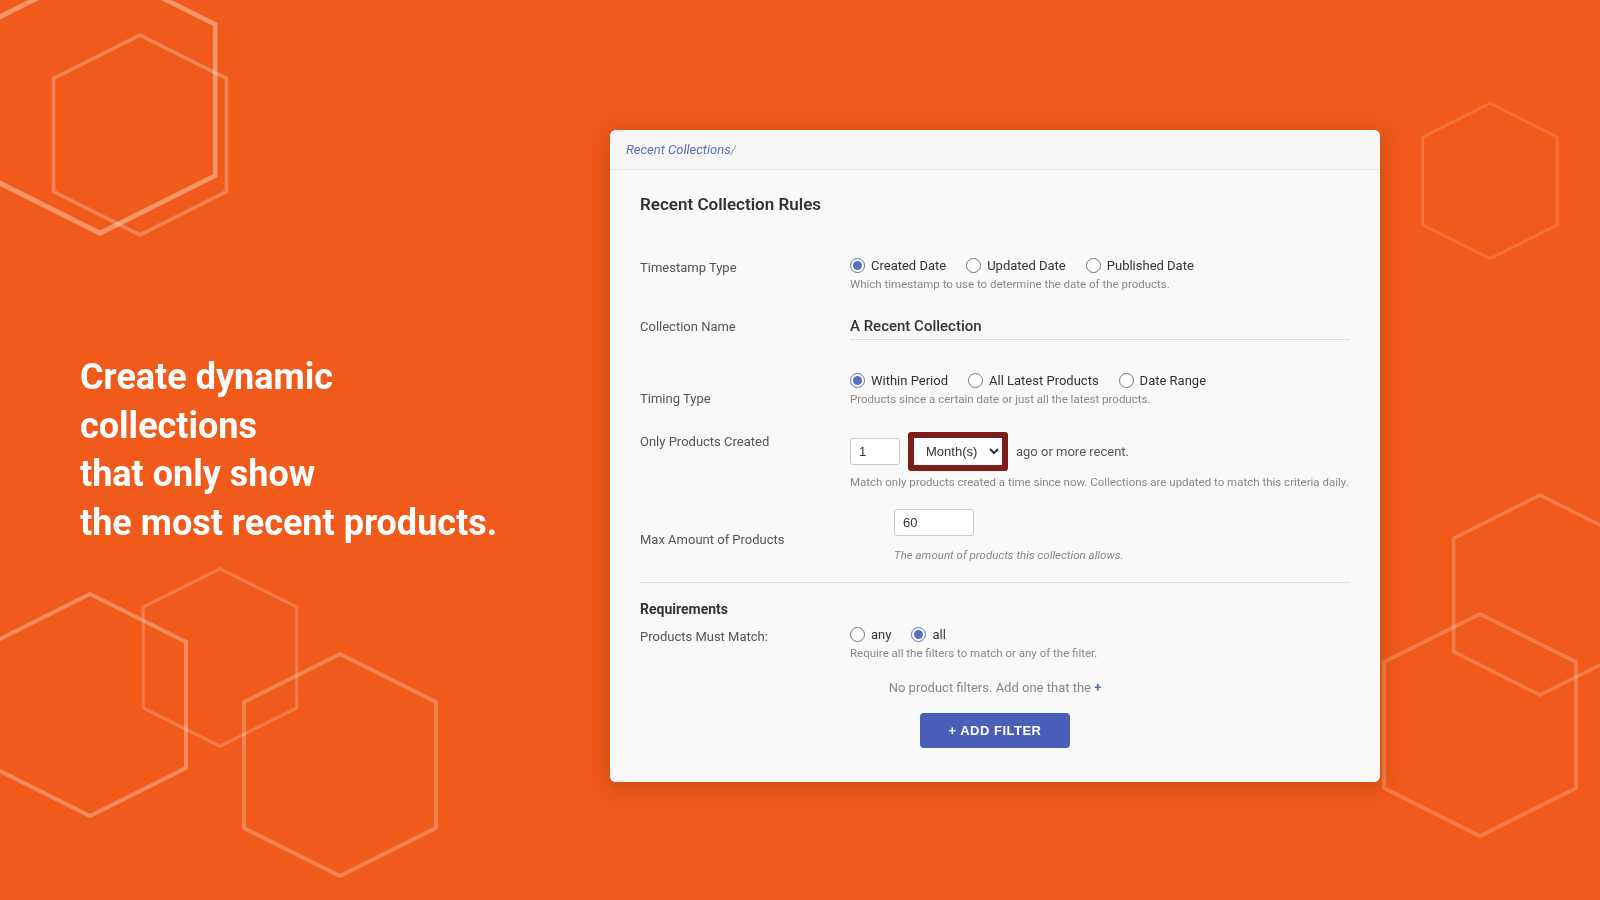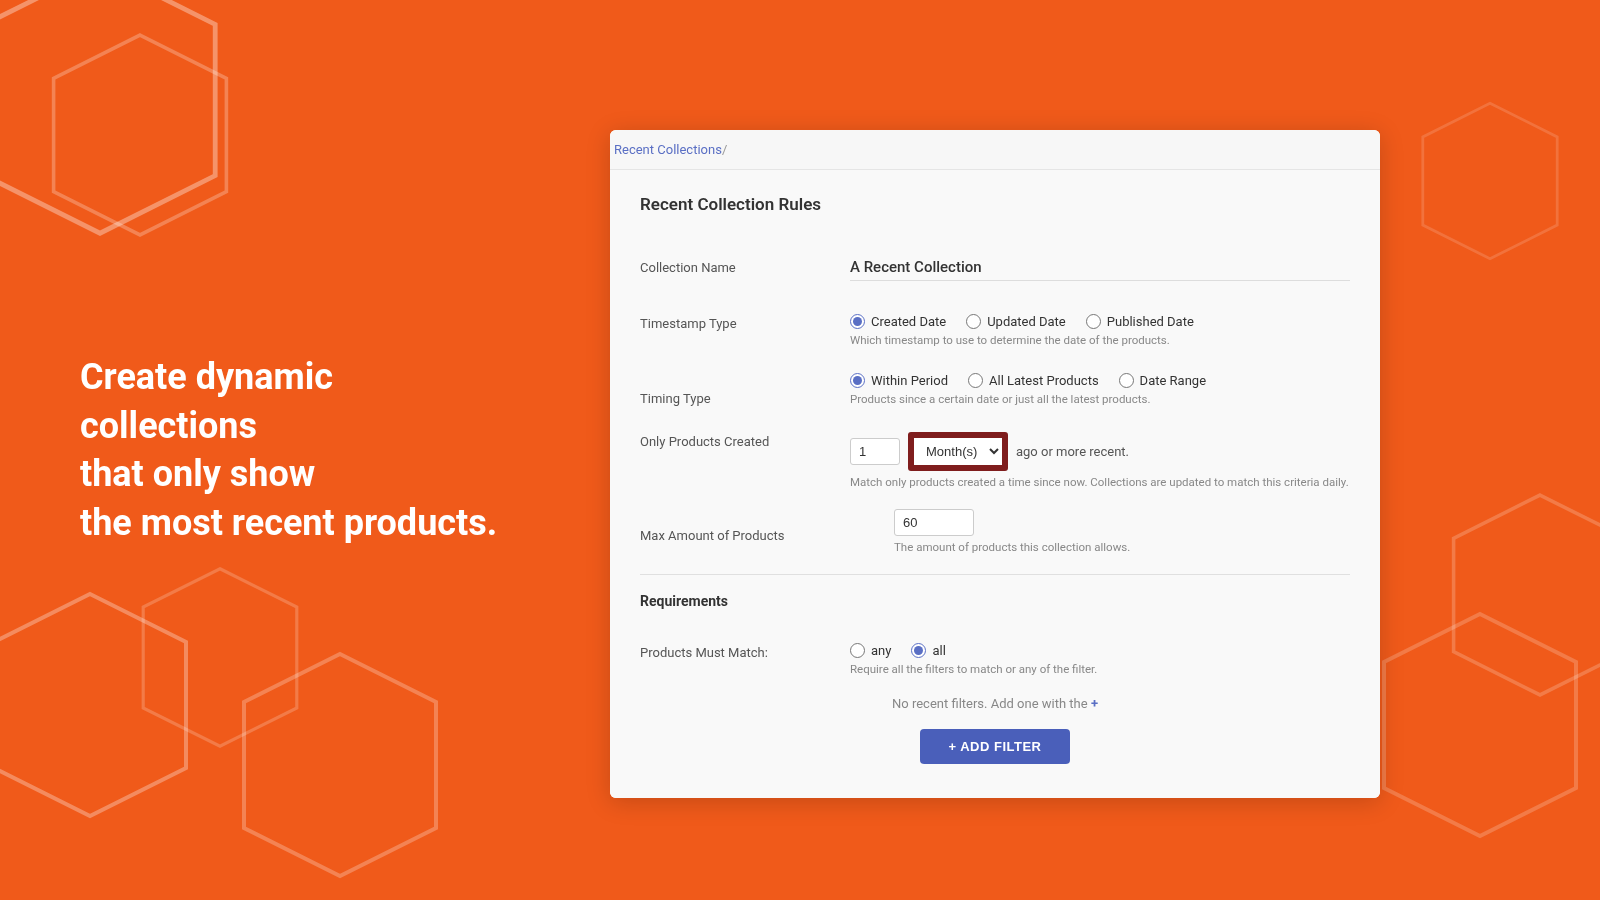--- a/index.html
+++ b/index.html
@@ -50,25 +50,26 @@
       width: 770px;
       background: white;
       border-radius: 6px;
       overflow: hidden;
       box-shadow: 0 4px 24px rgba(0,0,0,0.18);
     }
 
     
     .breadcrumb-bar {
       background: #f7f7f7;
-      padding: 12px 4px;
+      padding: 12px 16px;
       border-bottom: 1px solid #e5e5e5;
       display: flex;
       align-items: center;
       gap: 0;
+      font-style: italic;
     }
     .breadcrumb-link {
       color: #5a6fc4;
       font-size: 13px;
       text-decoration: none;
       cursor: pointer;
     }
     .breadcrumb-sep {
       color: #999;
       font-size: 13px;
@@ -187,21 +188,21 @@
       border: none;
       border-top: 1px solid #e0e0e0;
       margin: 6px 0 18px 0;
     }
 
     
     .requirements-title {
       font-size: 14px;
       font-weight: 700;
       color: #333;
-      margin-bottom: 28px;
+      margin-bottom: 4px;
     }
 
     
     .no-filters-text {
       text-align: center;
       font-size: 13px;
       color: #888;
       margin: 14px 0 18px 0;
     }
     .no-filters-text .plus {
@@ -283,47 +284,47 @@
 
   <div class="breadcrumb-bar">
     <a class="breadcrumb-link">Recent Collections</a>
     <span class="breadcrumb-sep">/</span>
   </div>
 
   <div class="form-area">
 
     <div class="form-title">Recent Collection Rules</div>
 
-    <div class="form-row">
-      <div class="form-label">Collection Name</div>
-      <div class="form-control">
-        <div class="collection-name-value">A Recent Collection</div>
-      </div>
-    </div>
-
     <div class="form-row" style="flex-direction:column; align-items:flex-start;">
       <div style="display:flex; width:100%; align-items:flex-start;">
         <div class="form-label">Timestamp Type</div>
         <div class="form-control">
           <div class="radio-group">
             <label class="radio-item">
               <input type="radio" name="timestamp" checked="" style="">
               <span>Created Date</span>
             </label>
             <label class="radio-item">
               <input type="radio" name="timestamp" style="">
               <span>Updated Date</span>
             </label>
             <label class="radio-item">
               <input type="radio" name="timestamp" style="">
               <span>Published Date</span>
             </label>
           </div>
           <div class="hint-text">Which timestamp to use to determine the date of the products.</div>
         </div>
+      </div>
+    </div>
+
+    <div class="form-row">
+      <div class="form-label">Collection Name</div>
+      <div class="form-control">
+        <div class="collection-name-value">A Recent Collection</div>
       </div>
     </div>
 
     <div class="form-row" style="flex-direction:column; align-items:flex-start;">
       <div style="display:flex; width:100%; align-items:flex-end;">
         <div class="form-label">Timing Type</div>
         <div class="form-control">
           <div class="radio-group">
             <label class="radio-item">
               <input type="radio" name="timing" checked="" style="">
@@ -360,21 +361,21 @@
           <div class="hint-text">Match only products created a time since now. Collections are updated to match this criteria daily.</div>
         </div>
       </div>
     </div>
 
     <div class="form-row" style="flex-direction:column; align-items:flex-start;">
       <div style="display:flex; width:100%; align-items:center;gap:44px;">
         <div class="form-label">Max Amount of Products</div>
         <div class="form-control">
           <input type="text" class="max-amount-input" value="60" style="">
-          <div class="hint-text" style="margin-top:4px;">The amount of products this collection allows.</div>
+          <div class="hint-text" style="margin-top:12px;font-style:italic;">The amount of products this collection allows.</div>
         </div>
       </div>
     </div>
 
     <hr class="divider">
 
     <div class="requirements-title">Requirements</div>
 
     <div class="form-row" style="flex-direction:column; align-items:flex-start;">
       <div style="display:flex; width:100%; align-items:flex-start;">
@@ -389,20 +390,20 @@
               <input type="radio" name="match" checked="" style="">
               <span>all</span>
             </label>
           </div>
           <div class="hint-text">Require all the filters to match or any of the filter.</div>
         </div>
       </div>
     </div>
 
     <div class="no-filters-text">
-      <span>No recent filters. Add one with the</span>
+      <span>No product filters. Add one that the</span>
       <span class="plus"> +</span>
     </div>
 
     <button class="add-filter-btn">+ ADD FILTER</button>
 
   </div>
 </div>
 
 </body></html>

